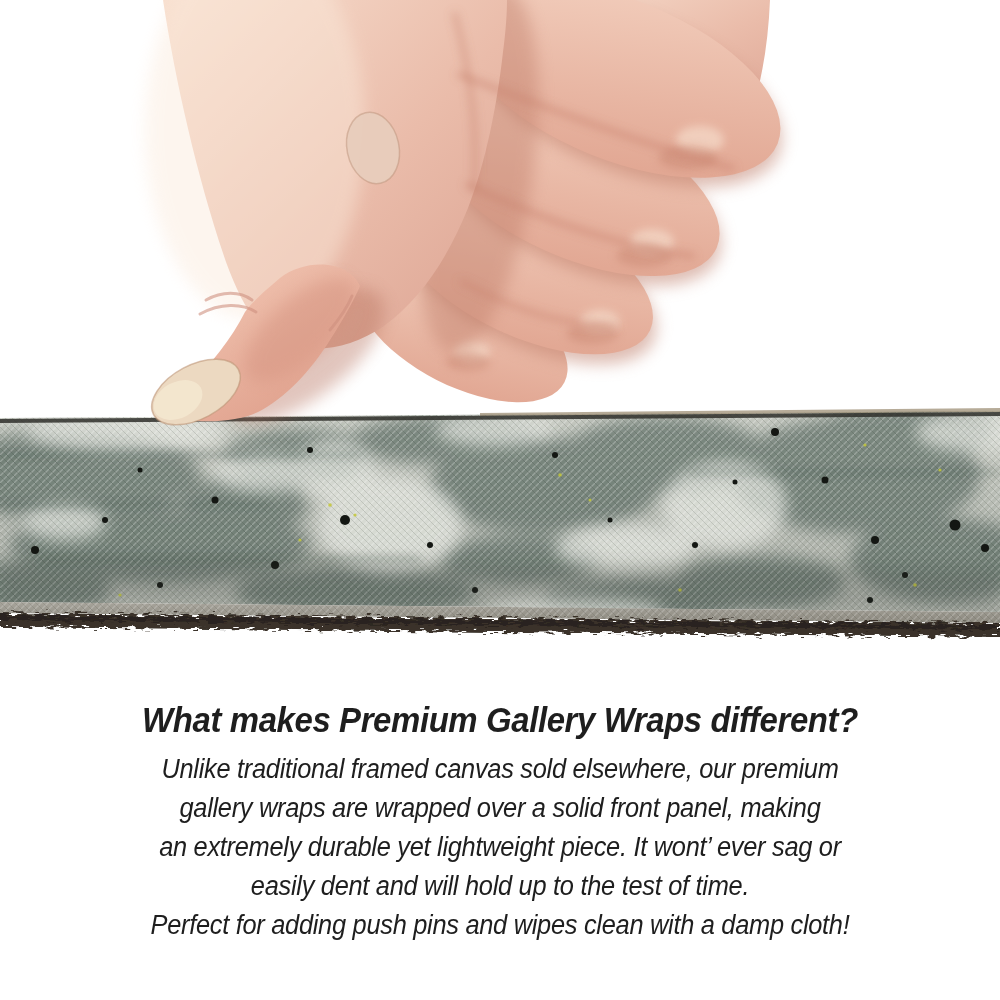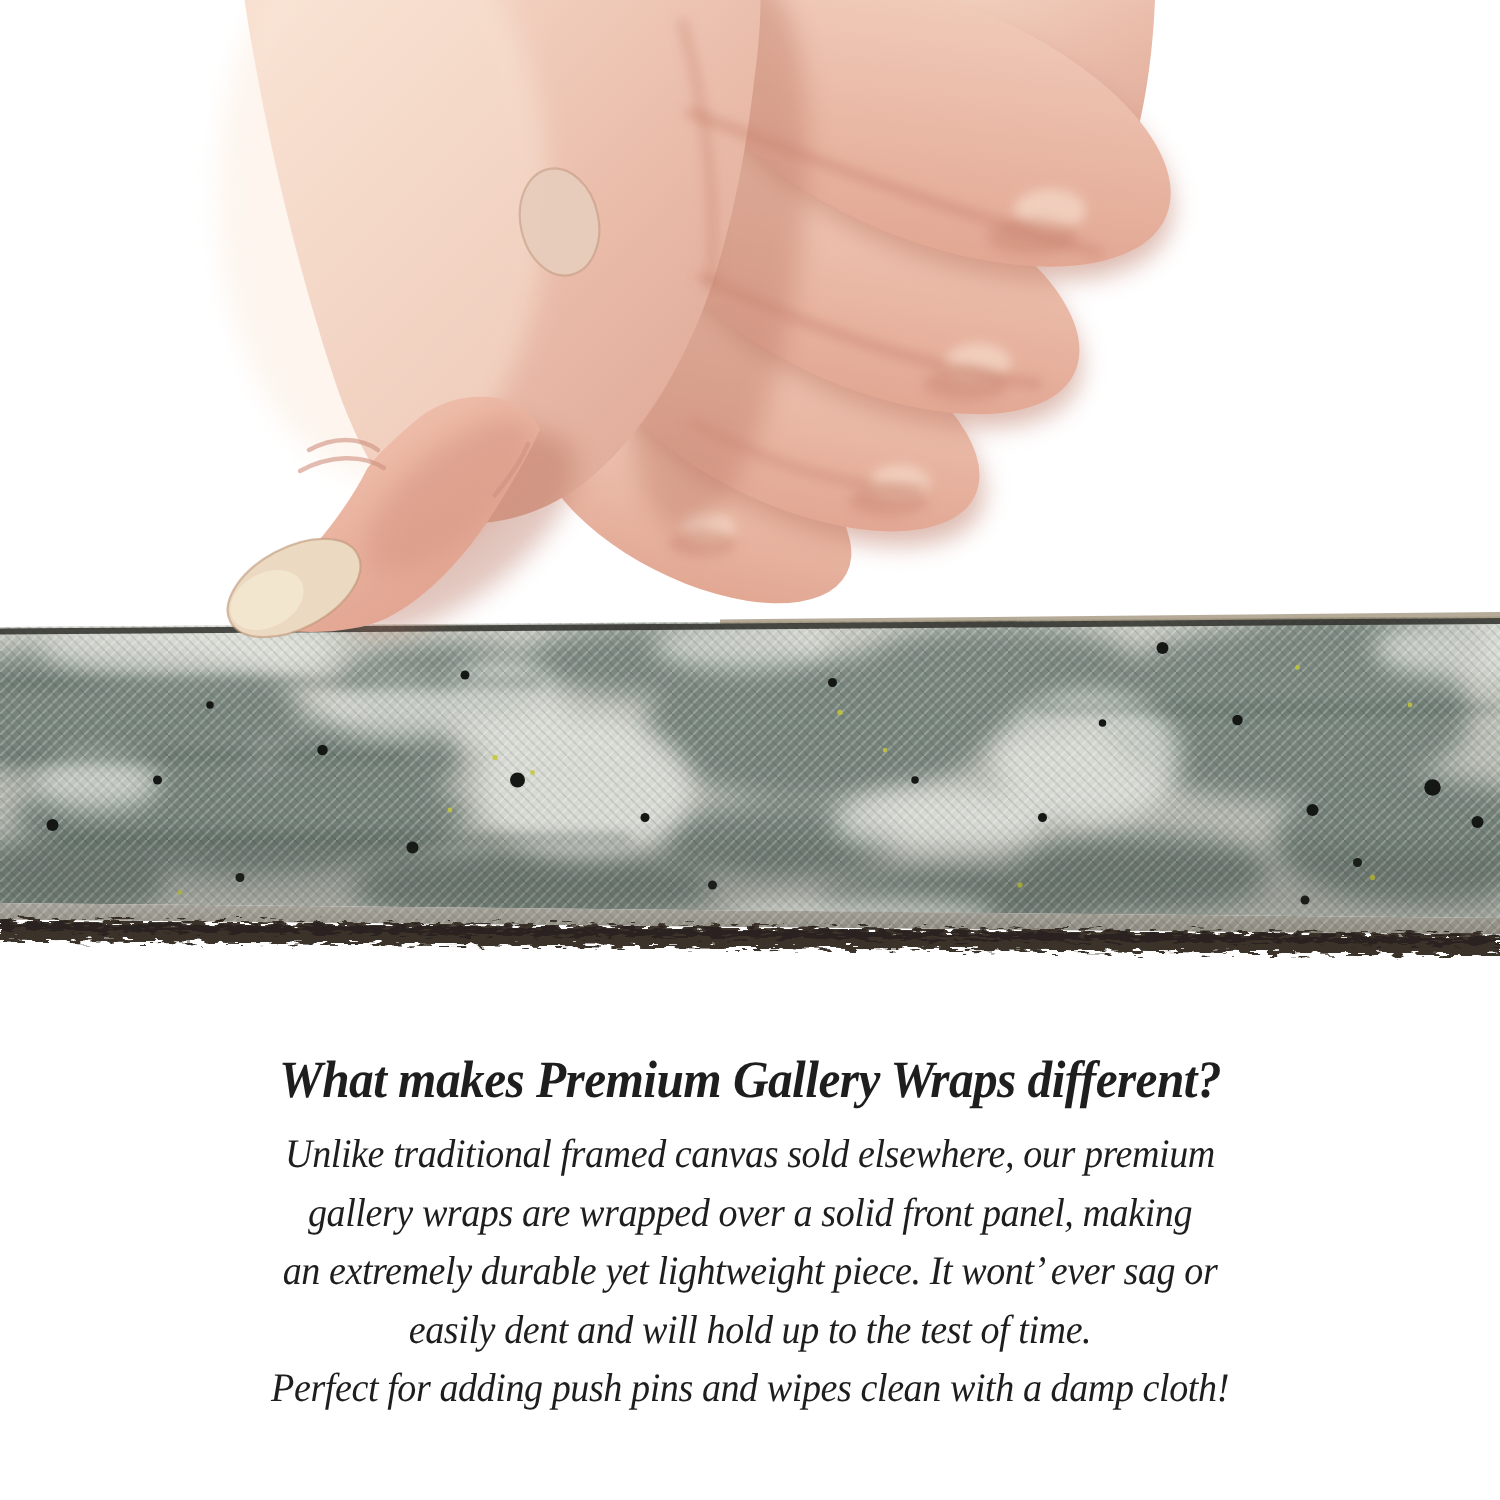--- a/index.html
+++ b/index.html
@@ -1,21 +1,21 @@
 <!DOCTYPE html>
 <html><head>
 <meta charset="utf-8">
 <style>
   html,body{margin:0;padding:0;background:#ffffff;}
   .page{
     position:relative;
     width:1000px;height:1000px;
     background:#ffffff;
     overflow:hidden;
-    font-family:Liberation Serif, serif;
+    font-family:Liberation Sans, sans-serif;
   }
   figure.photo{
     margin:0;position:relative;
     width:1000px;height:660px;
   }
   figure.photo svg{display:block;}
   .caption{
     margin-top:38px;
     text-align:center;
     font-style:italic;

